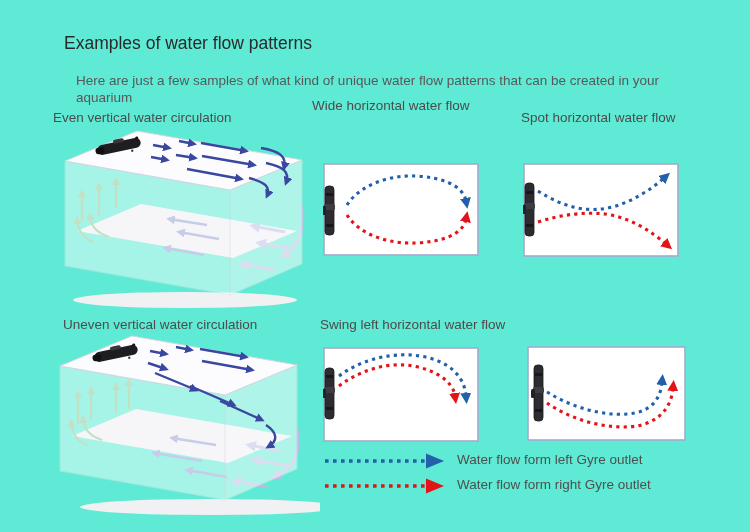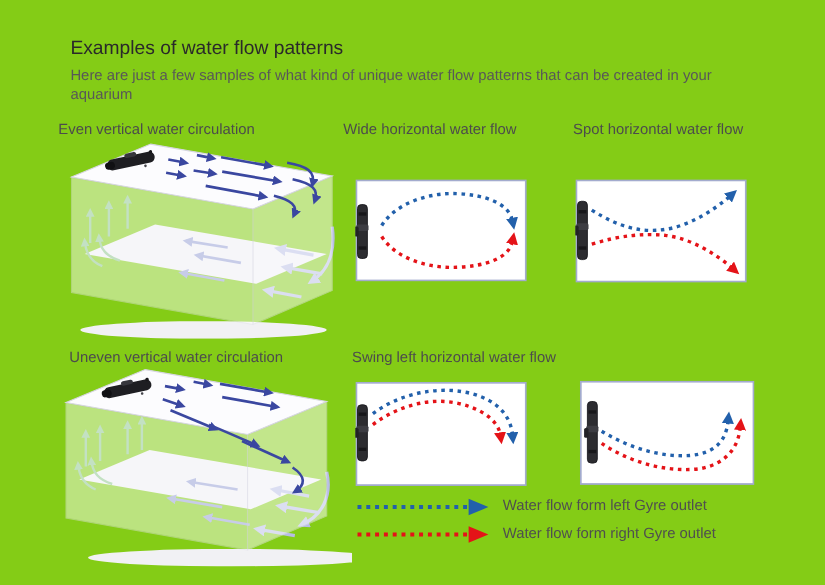--- a/index.html
+++ b/index.html
@@ -1,37 +1,37 @@
 <!DOCTYPE html>
 <html><head>
 <meta charset="utf-8">
 <style>
   html,body{margin:0;padding:0;background:#fff;}
-  .page{position:relative;width:750px;height:532px;background:#84cc16;overflow:hidden;
+  .page{position:relative;width:750px;height:532px;background:#5eead4;overflow:hidden;
         font-family:"Liberation Sans",sans-serif;}
   .title{position:absolute;left:64px;top:33px;font-size:17.5px;font-weight:500;color:#2a2a2a;margin:0;}
   .subtitle{position:absolute;left:64px;top:60px;width:628px;font-size:13.5px;line-height:1.28;
-            color:#585858;margin:0;}
+            color:#585858;margin:12px;}
   .lbl{position:absolute;font-size:13.5px;color:#4c4c4c;white-space:nowrap;}
   .abs{position:absolute;}
   .legend{position:absolute;left:323px;top:452px;}
   .legend-row{display:flex;align-items:flex-start;margin-bottom:7px;}
   .legend-row span{font-size:13.5px;color:#4f4f4f;margin-left:10px;white-space:nowrap;}
   svg{display:block;}
 </style>
 </head>
 <body>
 
 <div class="page">
 
   <h1 class="title">Examples of water flow patterns</h1>
   <p class="subtitle">Here are just a few samples of what kind of unique water flow patterns that can be created in your aquarium</p>
 
   <div class="lbl" style="left:53px;top:110px">Even vertical water circulation</div>
-  <div class="lbl" style="left:312px;top:110px">Wide horizontal water flow</div>
+  <div class="lbl" style="left:312px;top:98px">Wide horizontal water flow</div>
   <div class="lbl" style="left:63px;top:317px">Uneven vertical water circulation</div>
   <div class="lbl" style="left:521px;top:110px">Spot horizontal water flow</div>
   <div class="lbl" style="left:320px;top:317px">Swing left horizontal water flow</div>
 
   <svg class="abs" style="left:55px;top:128px" width="270" height="180" viewBox="0 0 270 180">
     <defs>
       <marker id="t1i" markerUnits="userSpaceOnUse" markerWidth="10" markerHeight="9" refX="6" refY="4.5" orient="auto">
           <polygon points="0,0 9,4.5 0,9" fill="#3a47a0"></polygon>
         </marker>
       <marker id="t1p" markerUnits="userSpaceOnUse" markerWidth="10" markerHeight="9" refX="6" refY="4.5" orient="auto">

